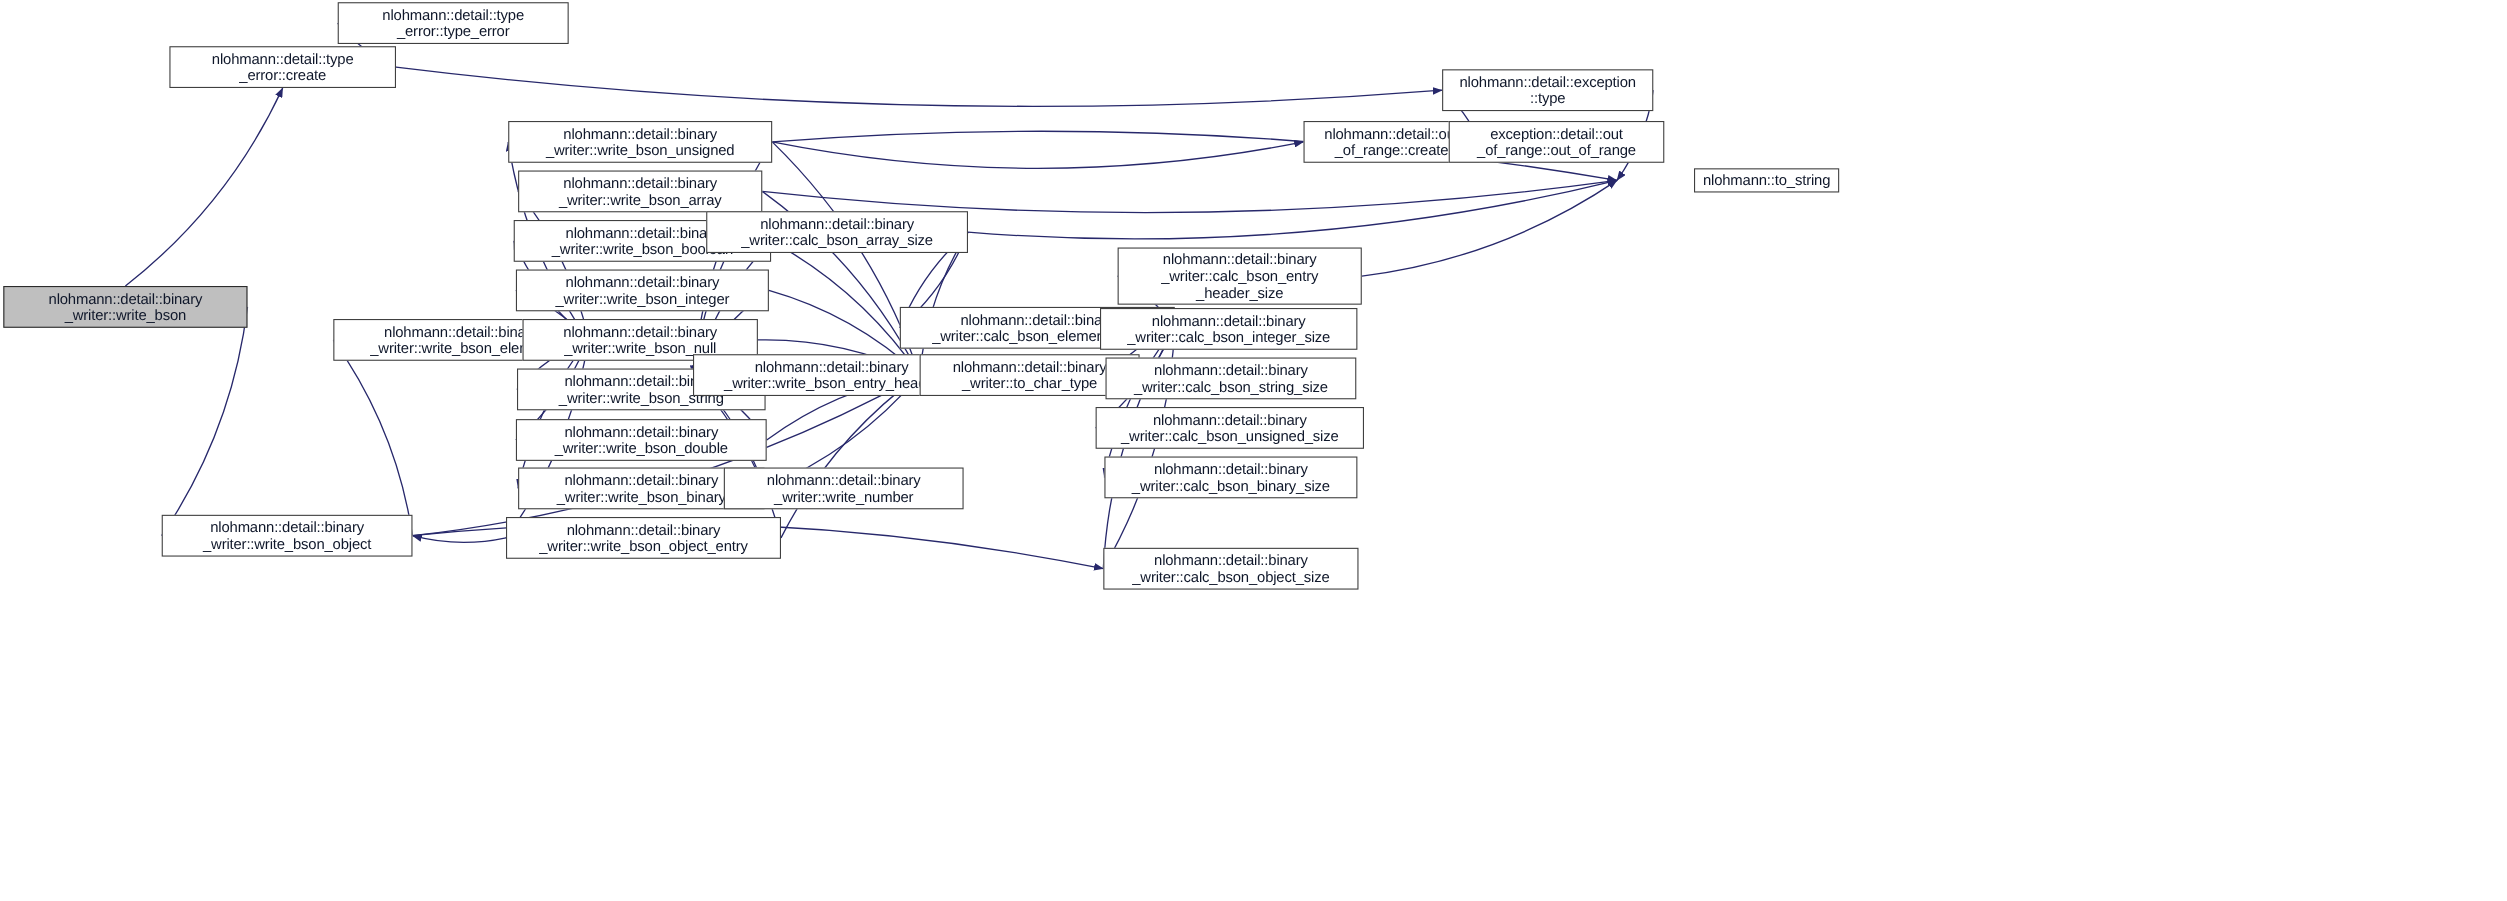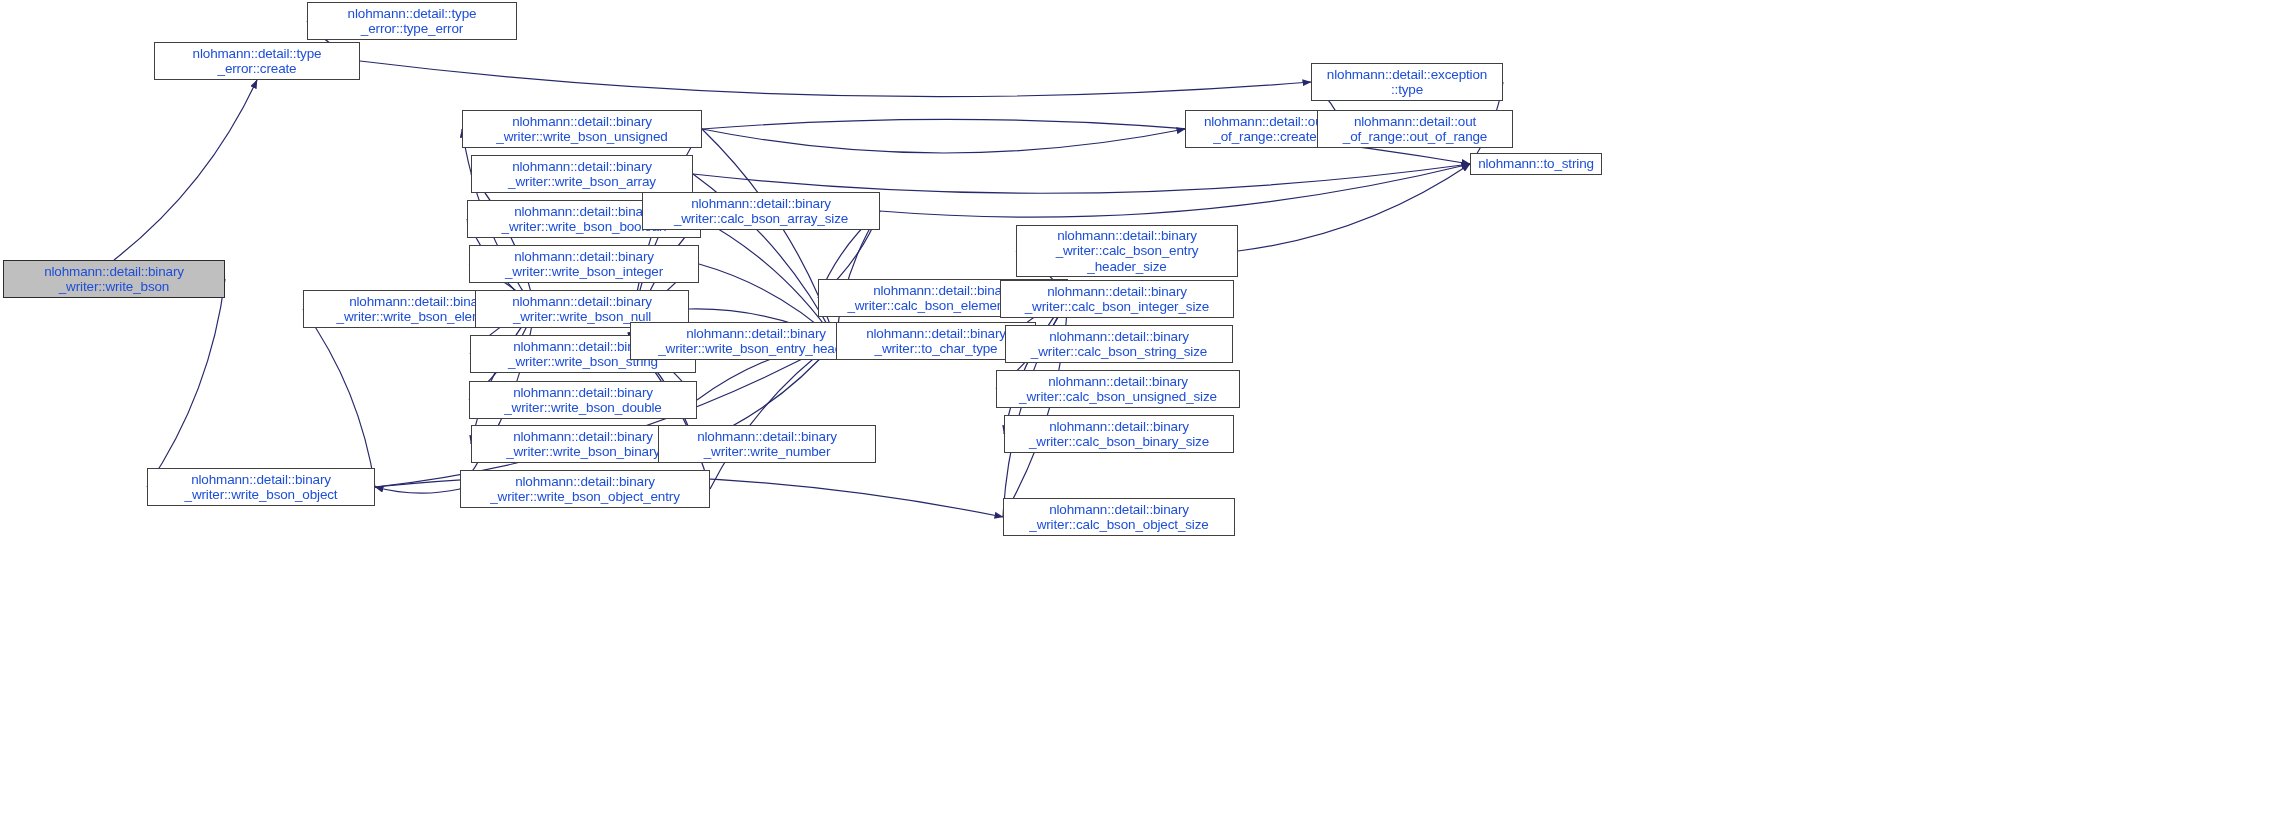--- a/index.html
+++ b/index.html
@@ -22,21 +22,21 @@
     top: 0;
     width: 2279px;
     height: 819px;
     pointer-events: none;
   }
   .gnode {
     position: absolute;
     box-sizing: border-box;
     border: 1px solid #404040;
     background: #ffffff;
-    color: #1d4ed8;
+    color: #0f172a;
     display: flex;
     flex-direction: column;
     align-items: center;
     justify-content: center;
     text-align: center;
     font-size: 13.5px;
     line-height: 15.5px;
     letter-spacing: -0.15px;
     white-space: pre;
     z-index: 2;
@@ -168,19 +168,19 @@
       <div class="gnode" style="left: 1005px; top: 325px; width: 228px; height: 38px;"><span class="nlabel">nlohmann::detail::binary
 _writer::calc_bson_string_size</span></div>
       <div class="gnode" style="left: 996px; top: 370px; width: 244px; height: 38px;"><span class="nlabel">nlohmann::detail::binary
 _writer::calc_bson_unsigned_size</span></div>
       <div class="gnode" style="left: 1004px; top: 415px; width: 230px; height: 38px;"><span class="nlabel">nlohmann::detail::binary
 _writer::calc_bson_binary_size</span></div>
       <div class="gnode" style="left: 1003px; top: 498px; width: 232px; height: 38px;"><span class="nlabel">nlohmann::detail::binary
 _writer::calc_bson_object_size</span></div>
       <div class="gnode" style="left: 1185px; top: 110px; width: 160px; height: 38px;"><span class="nlabel">nlohmann::detail::out
 _of_range::create</span></div>
-      <div class="gnode" style="left: 1317px; top: 110px; width: 196px; height: 38px;"><span class="nlabel">nlohmann::detail::out
+      <div class="gnode" style="left: 1317px; top: 110px; width: 196px; height: 38px;"><span class="nlabel">exception::detail::out
 _of_range::out_of_range</span></div>
       <div class="gnode" style="left: 1311px; top: 63px; width: 192px; height: 38px;"><span class="nlabel">nlohmann::detail::exception
 ::type</span></div>
-      <div class="gnode" style="left: 1470px; top: 153px; width: 132px; height: 22px; text-align: center;"><span class="nlabel">nlohmann::to_string</span></div>
+      <div class="gnode" style="left: 1540px; top: 153px; width: 132px; height: 22px; text-align: center;"><span class="nlabel">nlohmann::to_string</span></div>
     </div>
 </div>
 
 </body></html>

